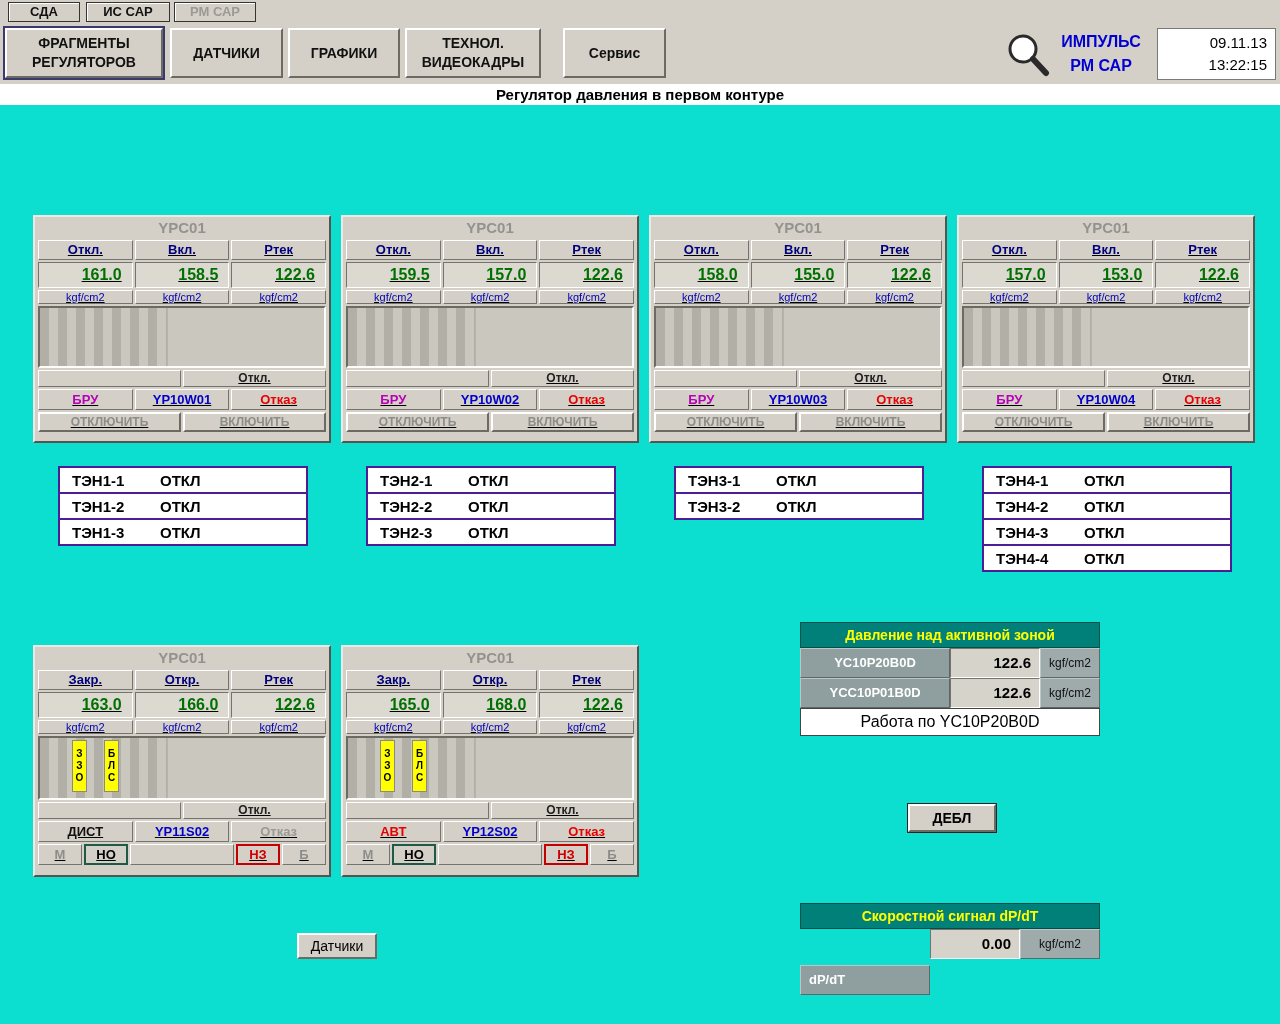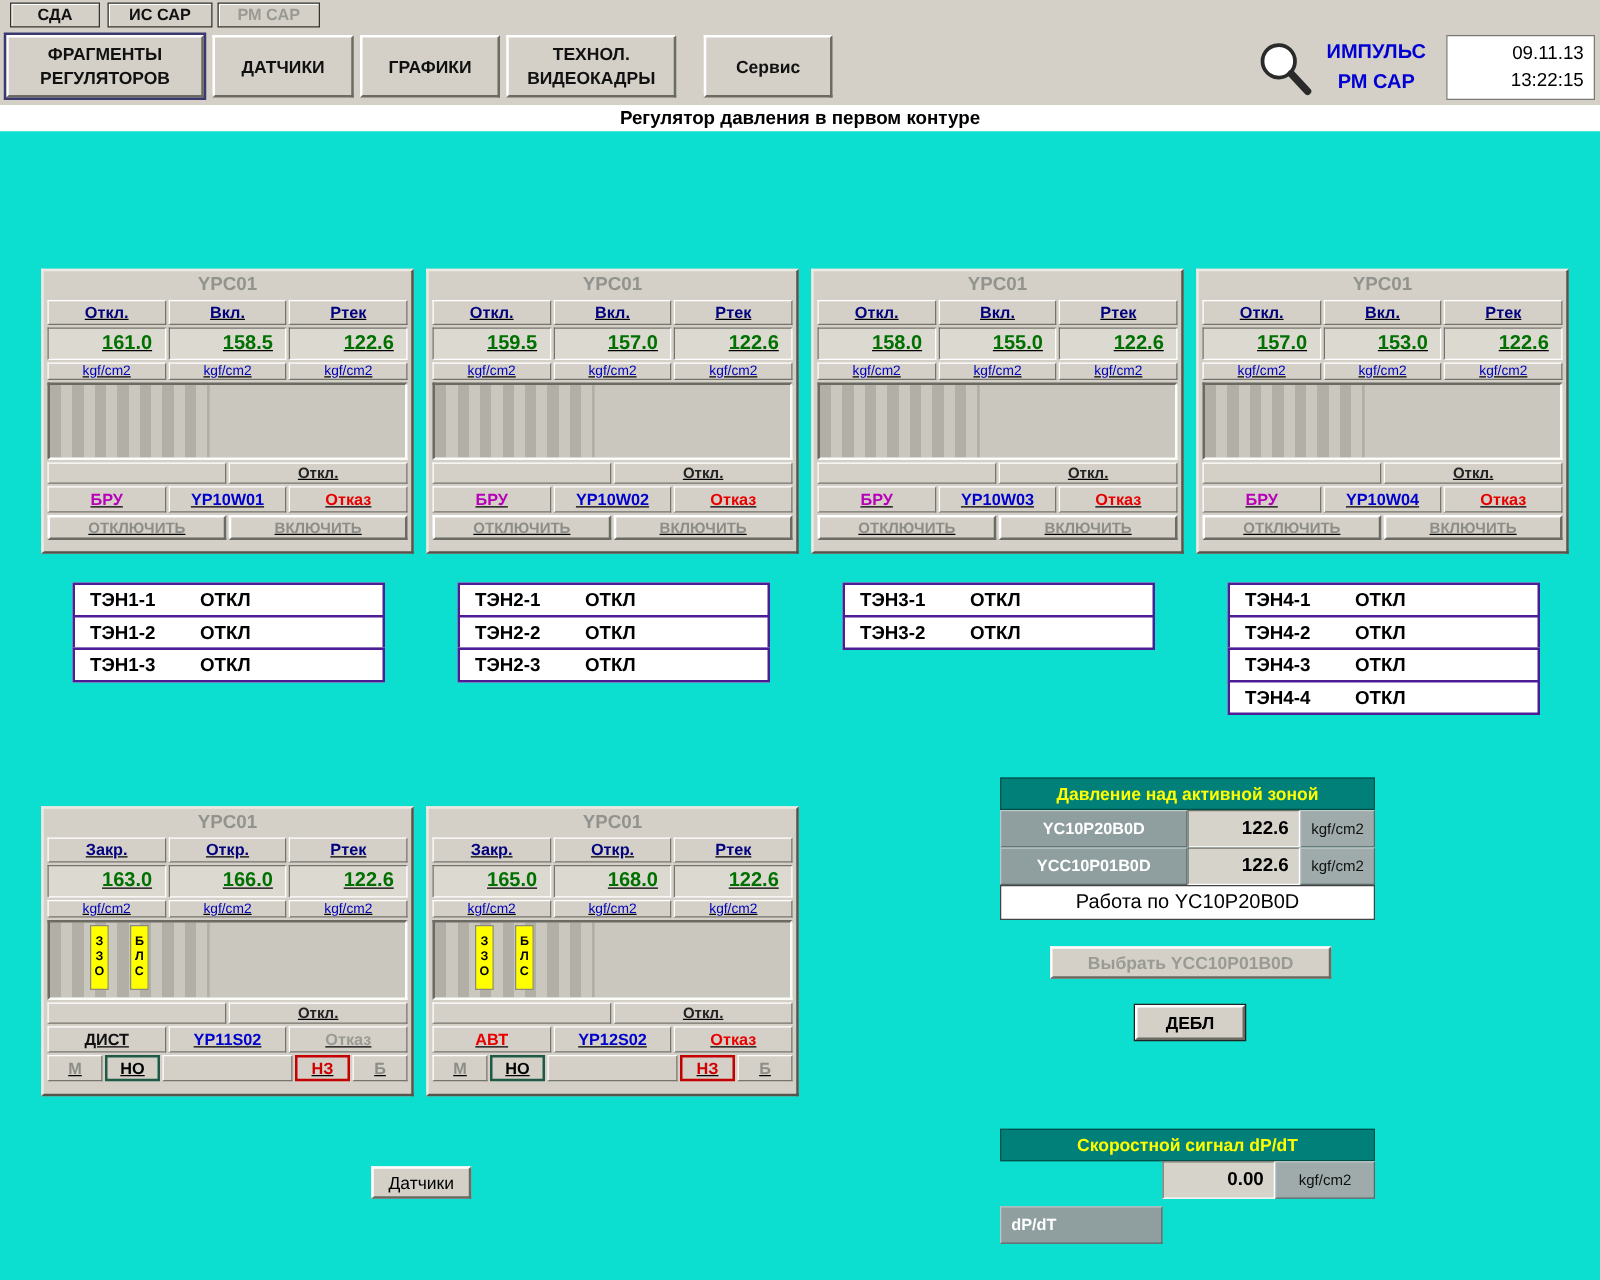--- a/index.html
+++ b/index.html
@@ -407,21 +407,20 @@
       <div class="punit">kgf/cm2</div>
     </div>
     <div class="prow">
       <div class="ptag">YCC10P01B0D</div>
       <div class="pval wide">122.6</div>
       <div class="punit">kgf/cm2</div>
     </div>
     <div class="pwork">Работа по YC10P20B0D</div>
   </div>
 
-  <div class="gbtn disabled" style="left:840px;top:757px;width:225px;height:26px">Выбрать YCC10P01B0D</div>
 
   <div class="gbtn default" style="left:908px;top:804px;width:88px;height:28px">ДЕБЛ</div>
 
   <div class="info-panel" style="left:800px;top:903px">
     <div class="tealhead">Скоростной сигнал dP/dT</div>
     <div class="prow">
       <div class="ptag left">dP/dT</div>
       <div class="pval wide">0.00</div>
       <div class="punit">kgf/cm2</div>
     </div>

